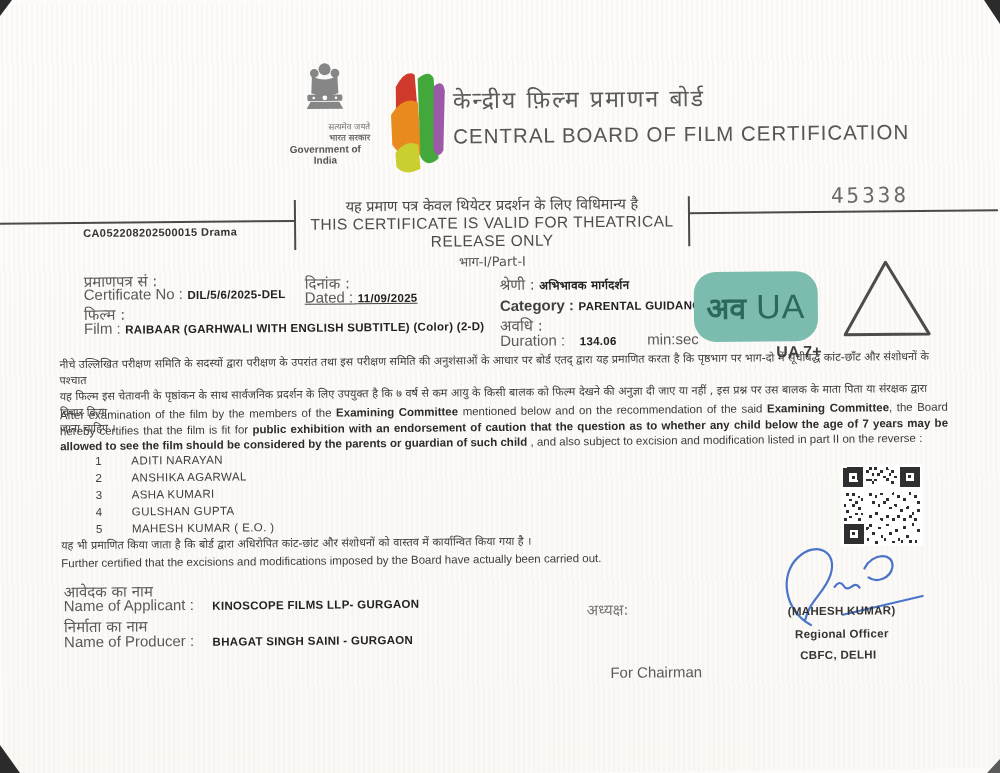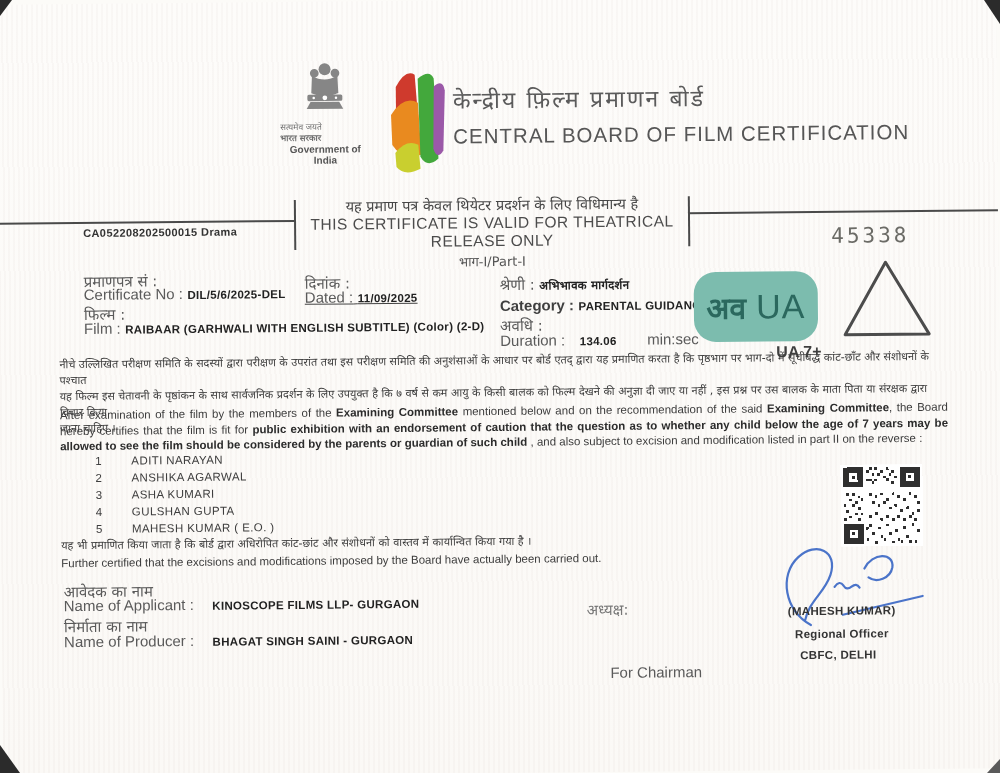--- a/index.html
+++ b/index.html
@@ -12,24 +12,24 @@
       linear-gradient(#fdfcfa,#fbf9f6);}
   .abs{position:absolute;}
   .hi{font-family:"DejaVu Sans","Liberation Sans",sans-serif;}
   .lab{font-size:15px;color:#5a5a5a;}
   .val{font-size:11.5px;font-weight:700;color:#222;letter-spacing:.3px;}
   .para{font-size:11.5px;line-height:15.5px;color:#3c3c3c;}
   .b{font-weight:700;color:#2c2c2c;}
   
   .org-hi{font-size:23px;color:#5b5b5b;letter-spacing:2px;font-weight:500;}
   .org-en{font-size:20.5px;color:#565656;letter-spacing:1px;font-weight:500;}
-  .emblem-txt{font-size:8.5px;color:#6e6e6e;text-align:left;line-height:11px;}
+  .emblem-txt{font-size:8.5px;color:#6e6e6e;text-align:right;line-height:11px;}
   .gov-en{font-size:10px;color:#555;font-weight:700;}
   
-  .serial{font-family:"DejaVu Sans Mono","Liberation Mono",monospace;font-size:21px;color:#6b6b66;letter-spacing:3px;margin-top:40px;}
+  .serial{font-family:"DejaVu Sans Mono","Liberation Mono",monospace;font-size:21px;color:#6b6b66;letter-spacing:3px;}
   
   .rule{position:absolute;height:2px;background:#4a4a4a;}
   .vbar{position:absolute;width:2px;background:#4a4a4a;}
   .banner-hi{font-size:14.5px;color:#474747;}
   .banner-en{font-size:15.5px;color:#4c4c4c;letter-spacing:.5px;}
   .banner-part{font-size:13px;color:#555;}
   .ca-num{font-size:11px;font-weight:700;color:#333;letter-spacing:.4px;}
   
   #rating-badge{position:absolute;left:695px;top:274px;width:124px;height:70px;border-radius:22px;
     display:flex;align-items:center;justify-content:center;gap:10px;}

